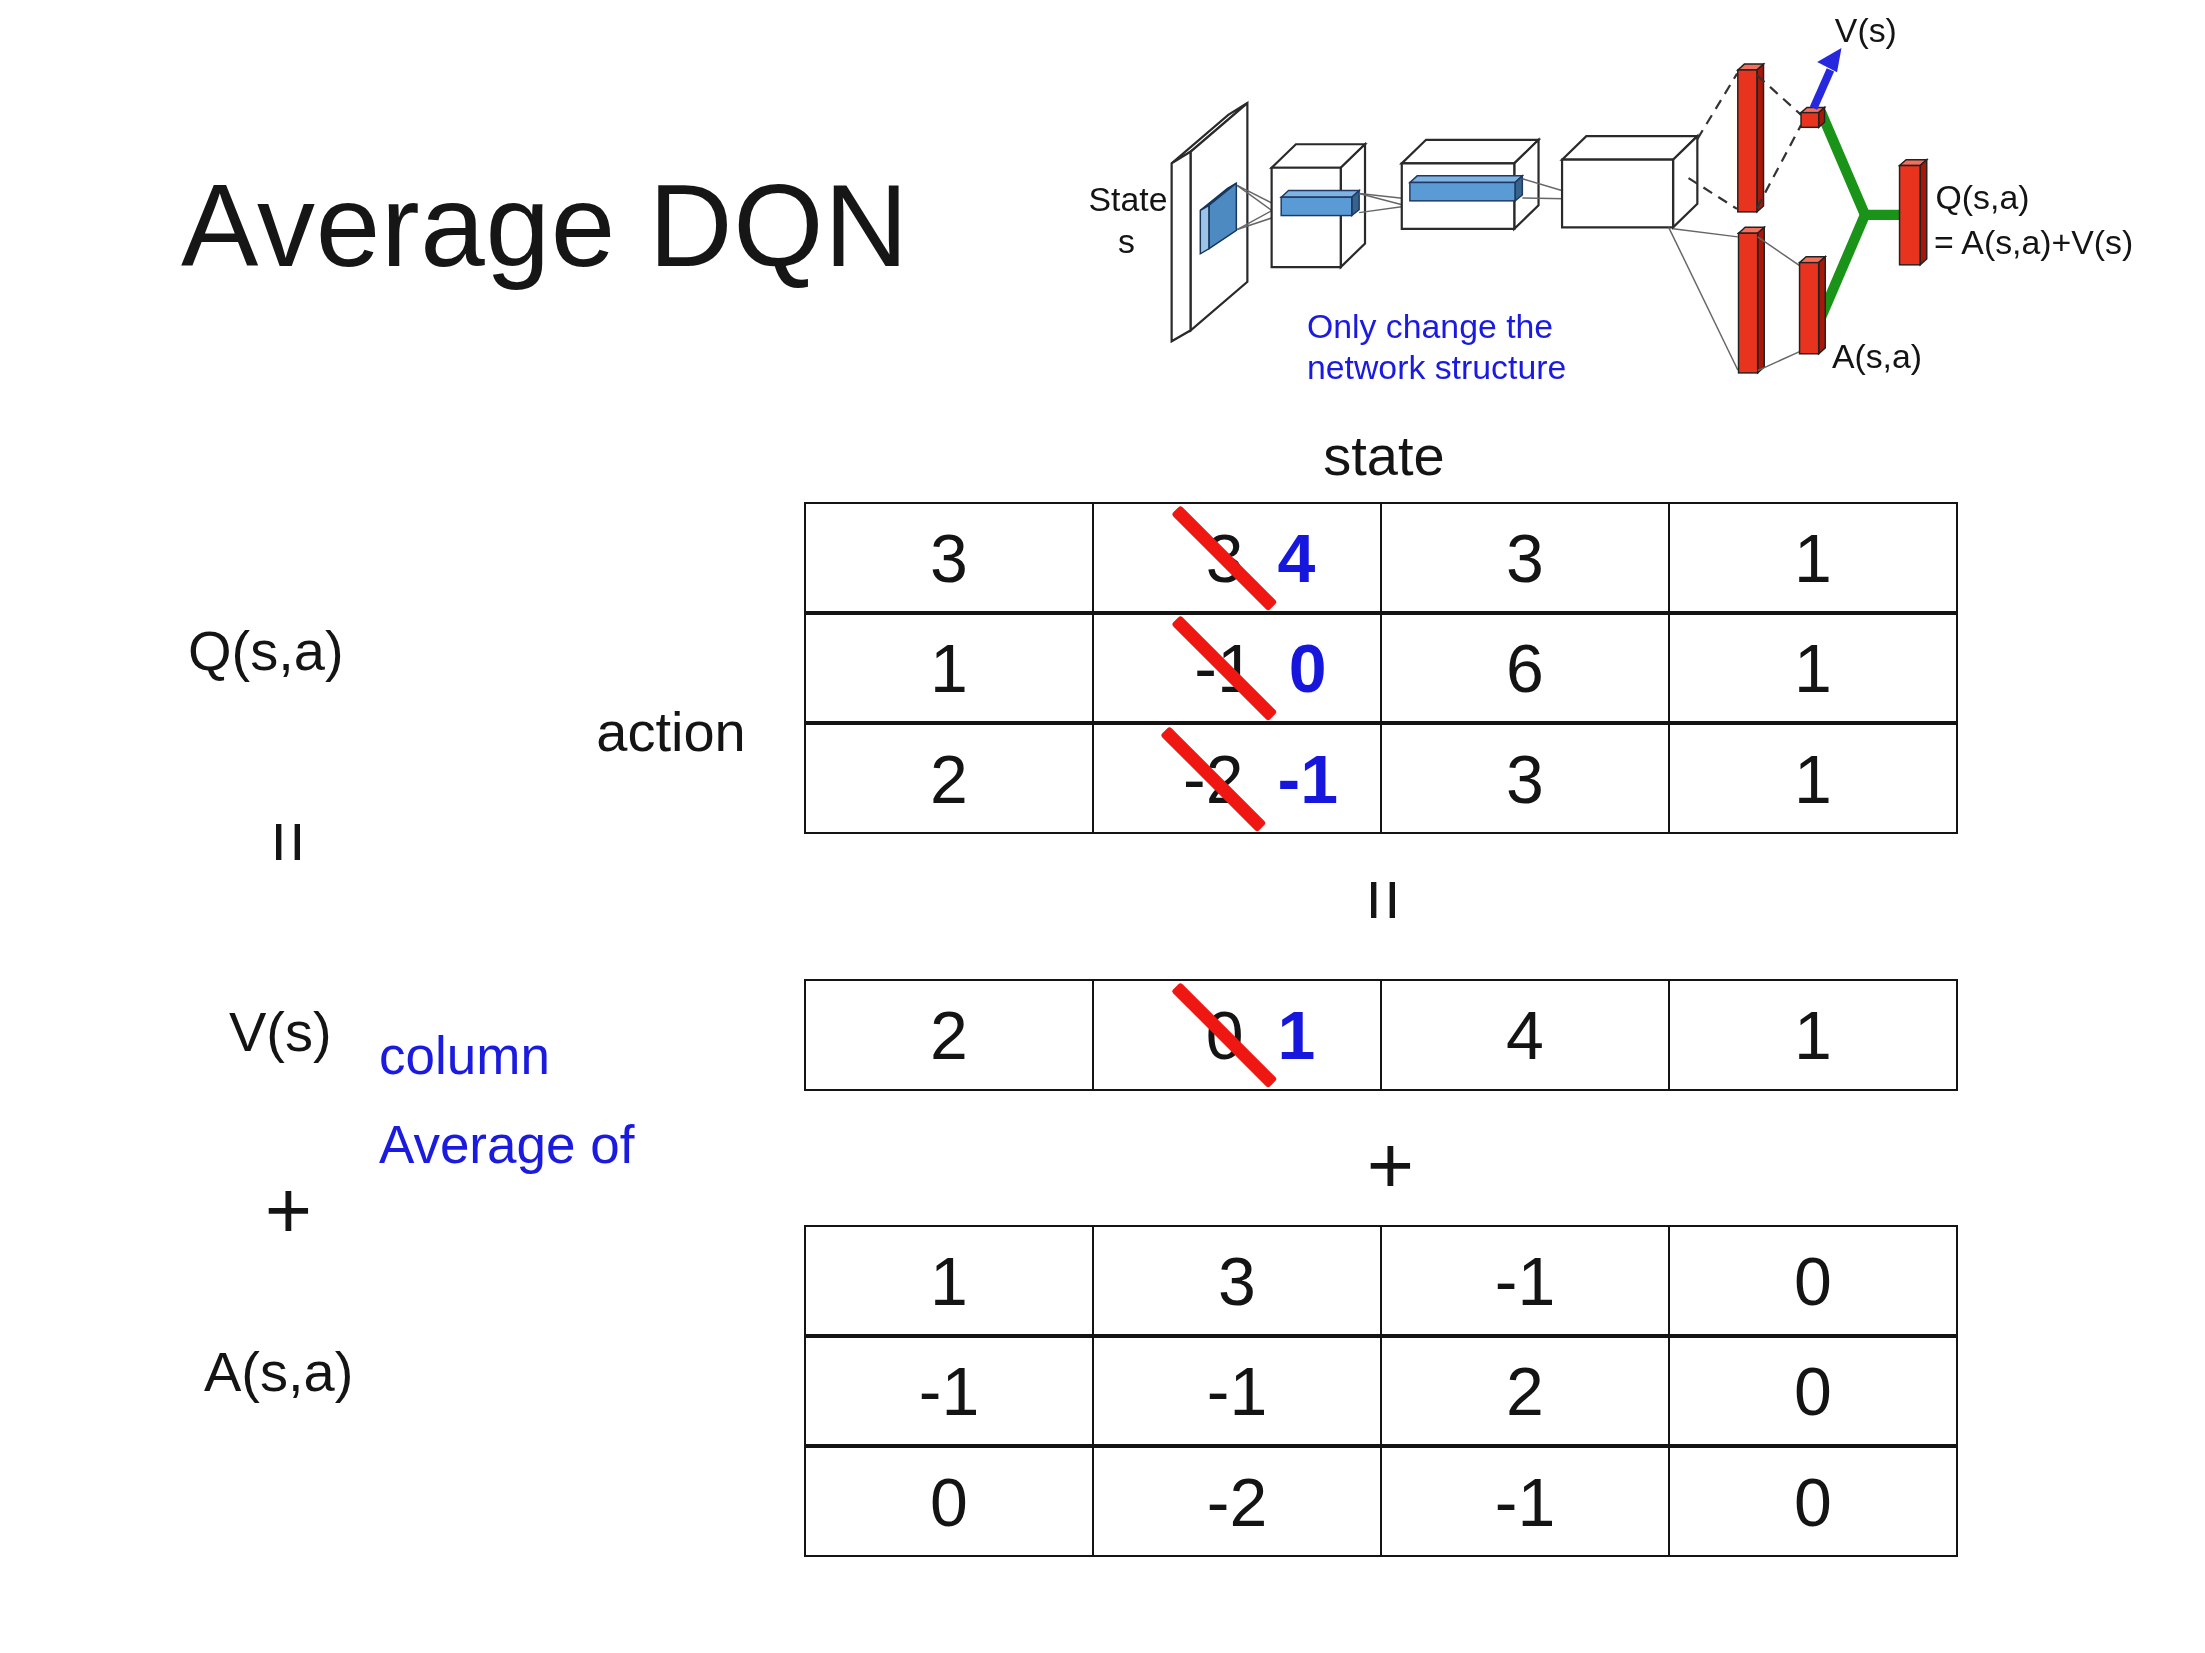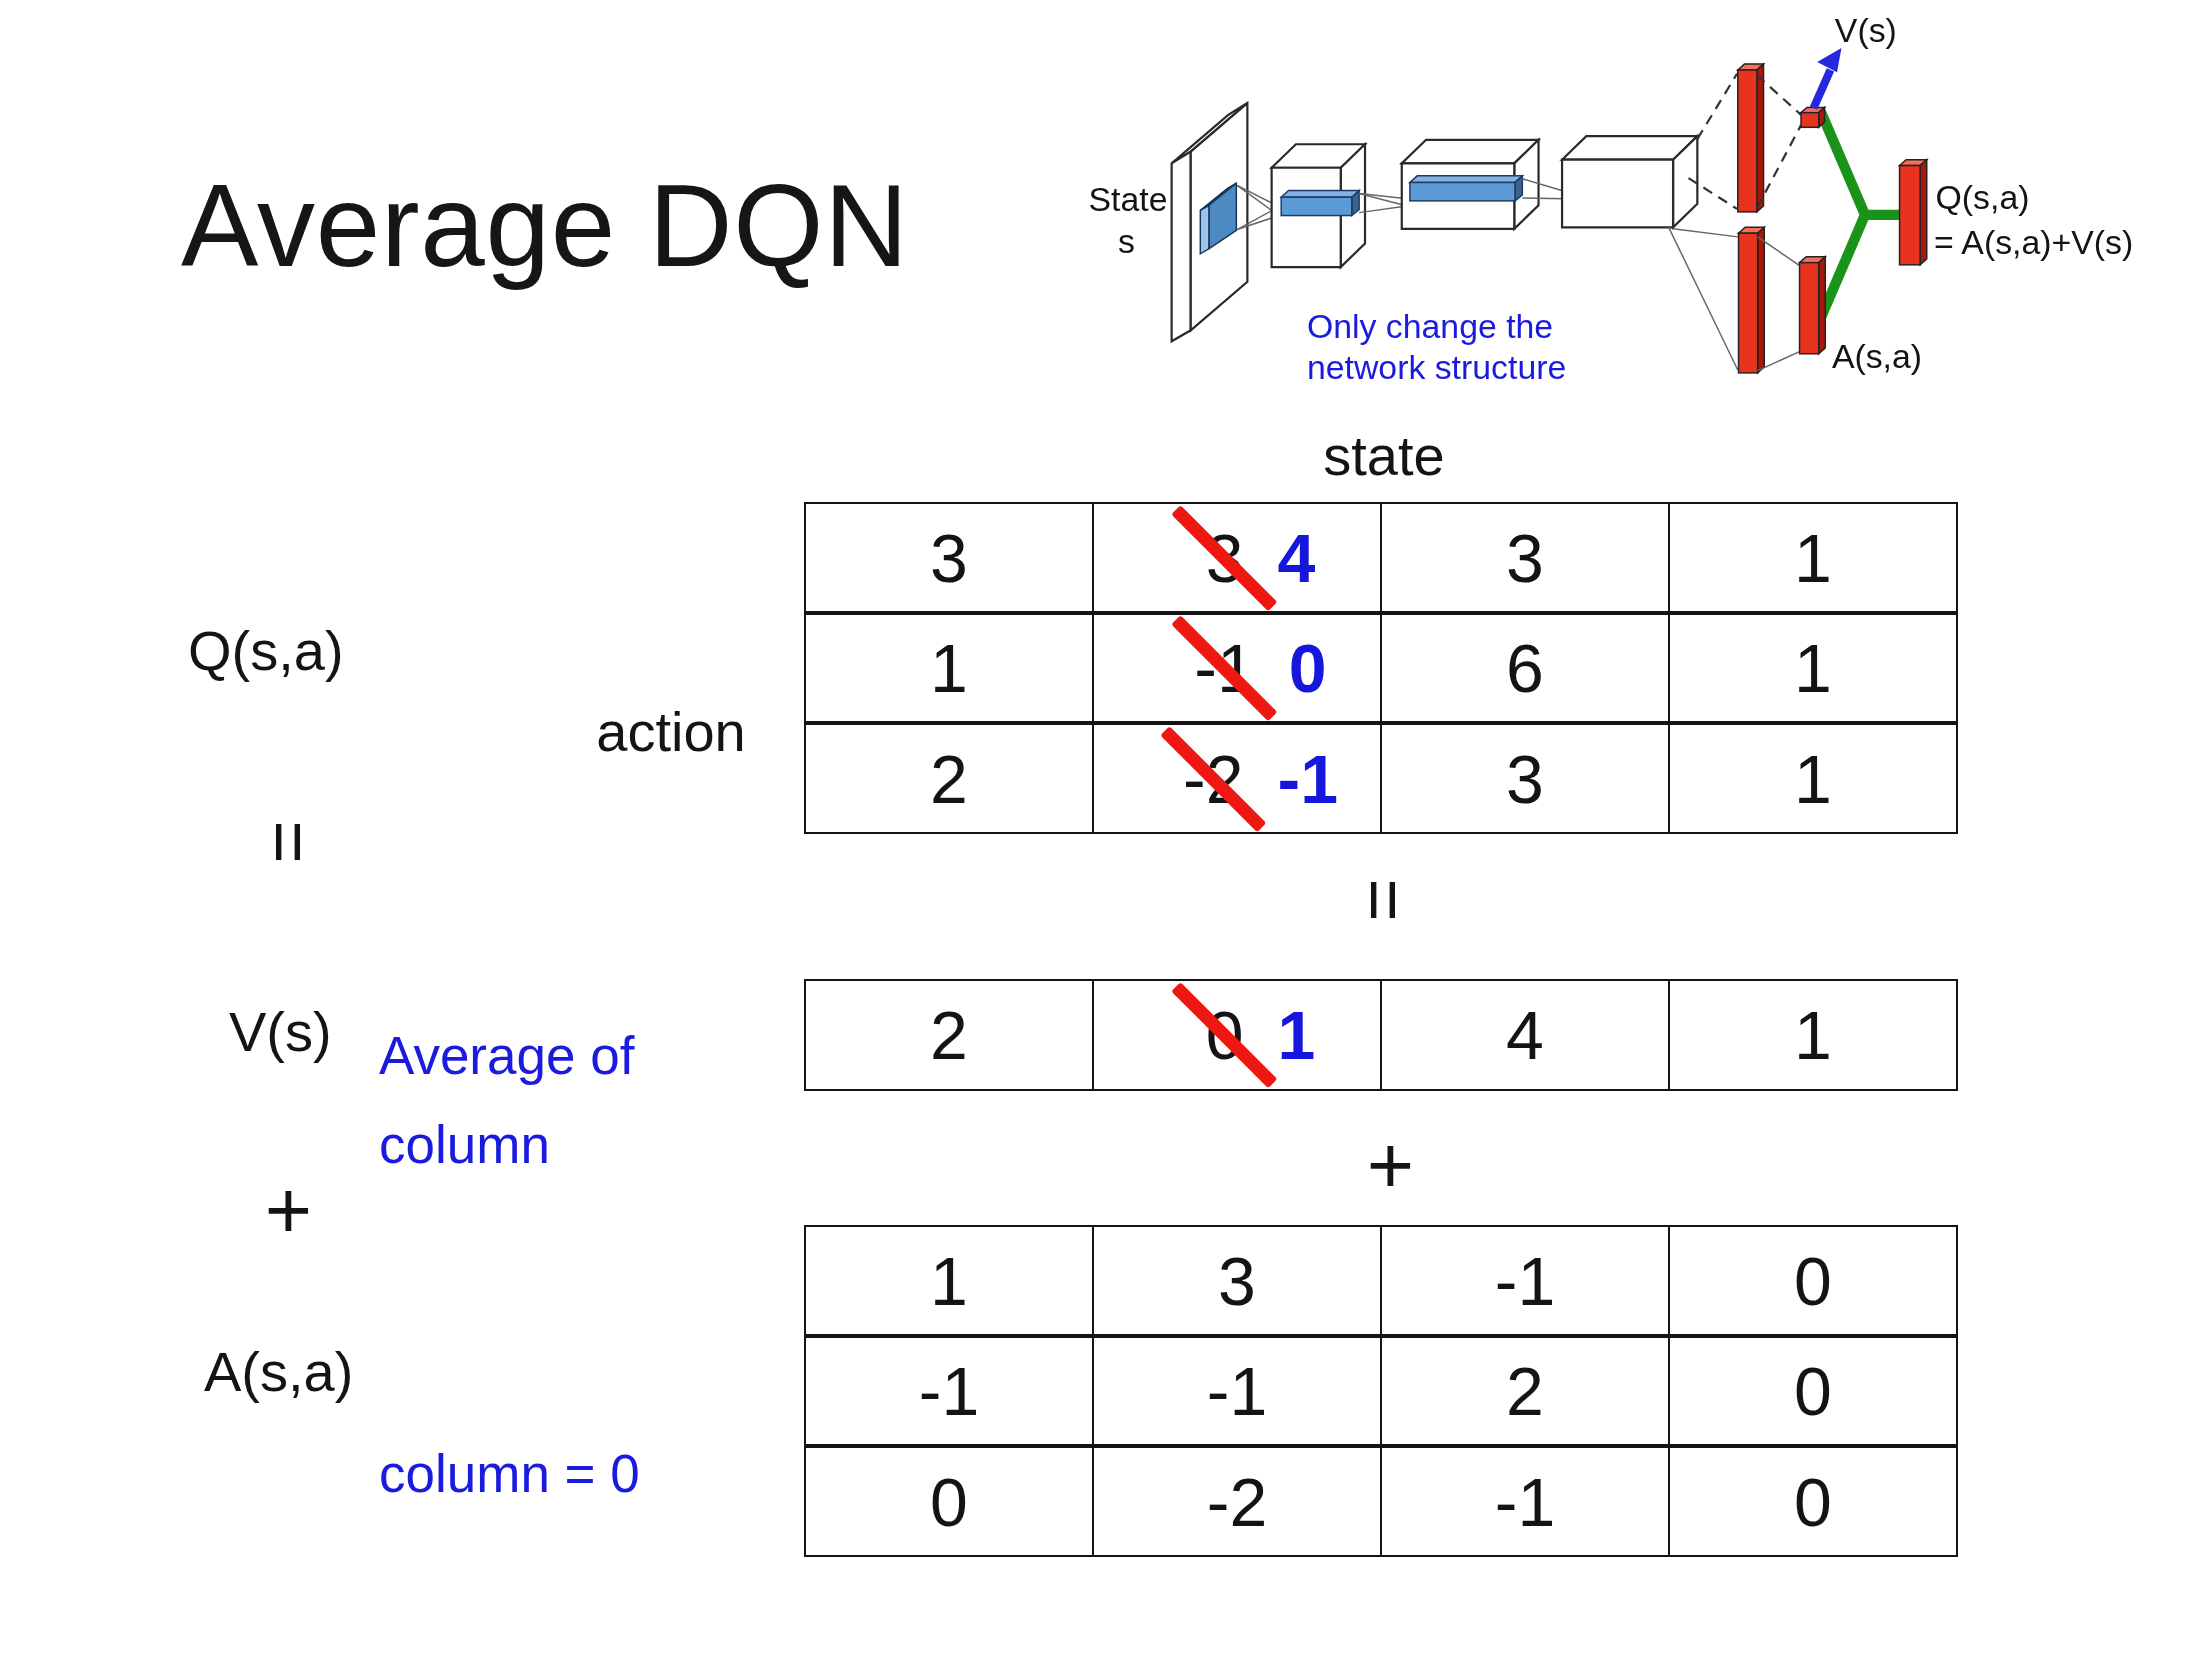--- a/index.html
+++ b/index.html
@@ -205,25 +205,24 @@
 
   <div id="q-term" class="term">Q(s,a)</div>
   <div id="eq-left" class="sym roteq">
       <span>=</span>
     </div>
   <div id="v-term" class="term">V(s)</div>
   <div id="plus-left" class="sym plus">+</div>
   <div id="a-term" class="term">A(s,a)</div>
 
   <div id="avg-note" class="note">
+    <div>column</div>
     <div>Average of</div>
-    <div>column</div>
   </div>
   <div id="sum-note" class="note">
-    <div>column = 0</div>
   </div>
 
   <div id="state-h" class="term">state</div>
   <div id="action-h" class="term">action</div>
 
   <table id="q-table" class="grid">
     <tbody>
         <tr>
       <td><span class="v">3</span></td>
       <td>

